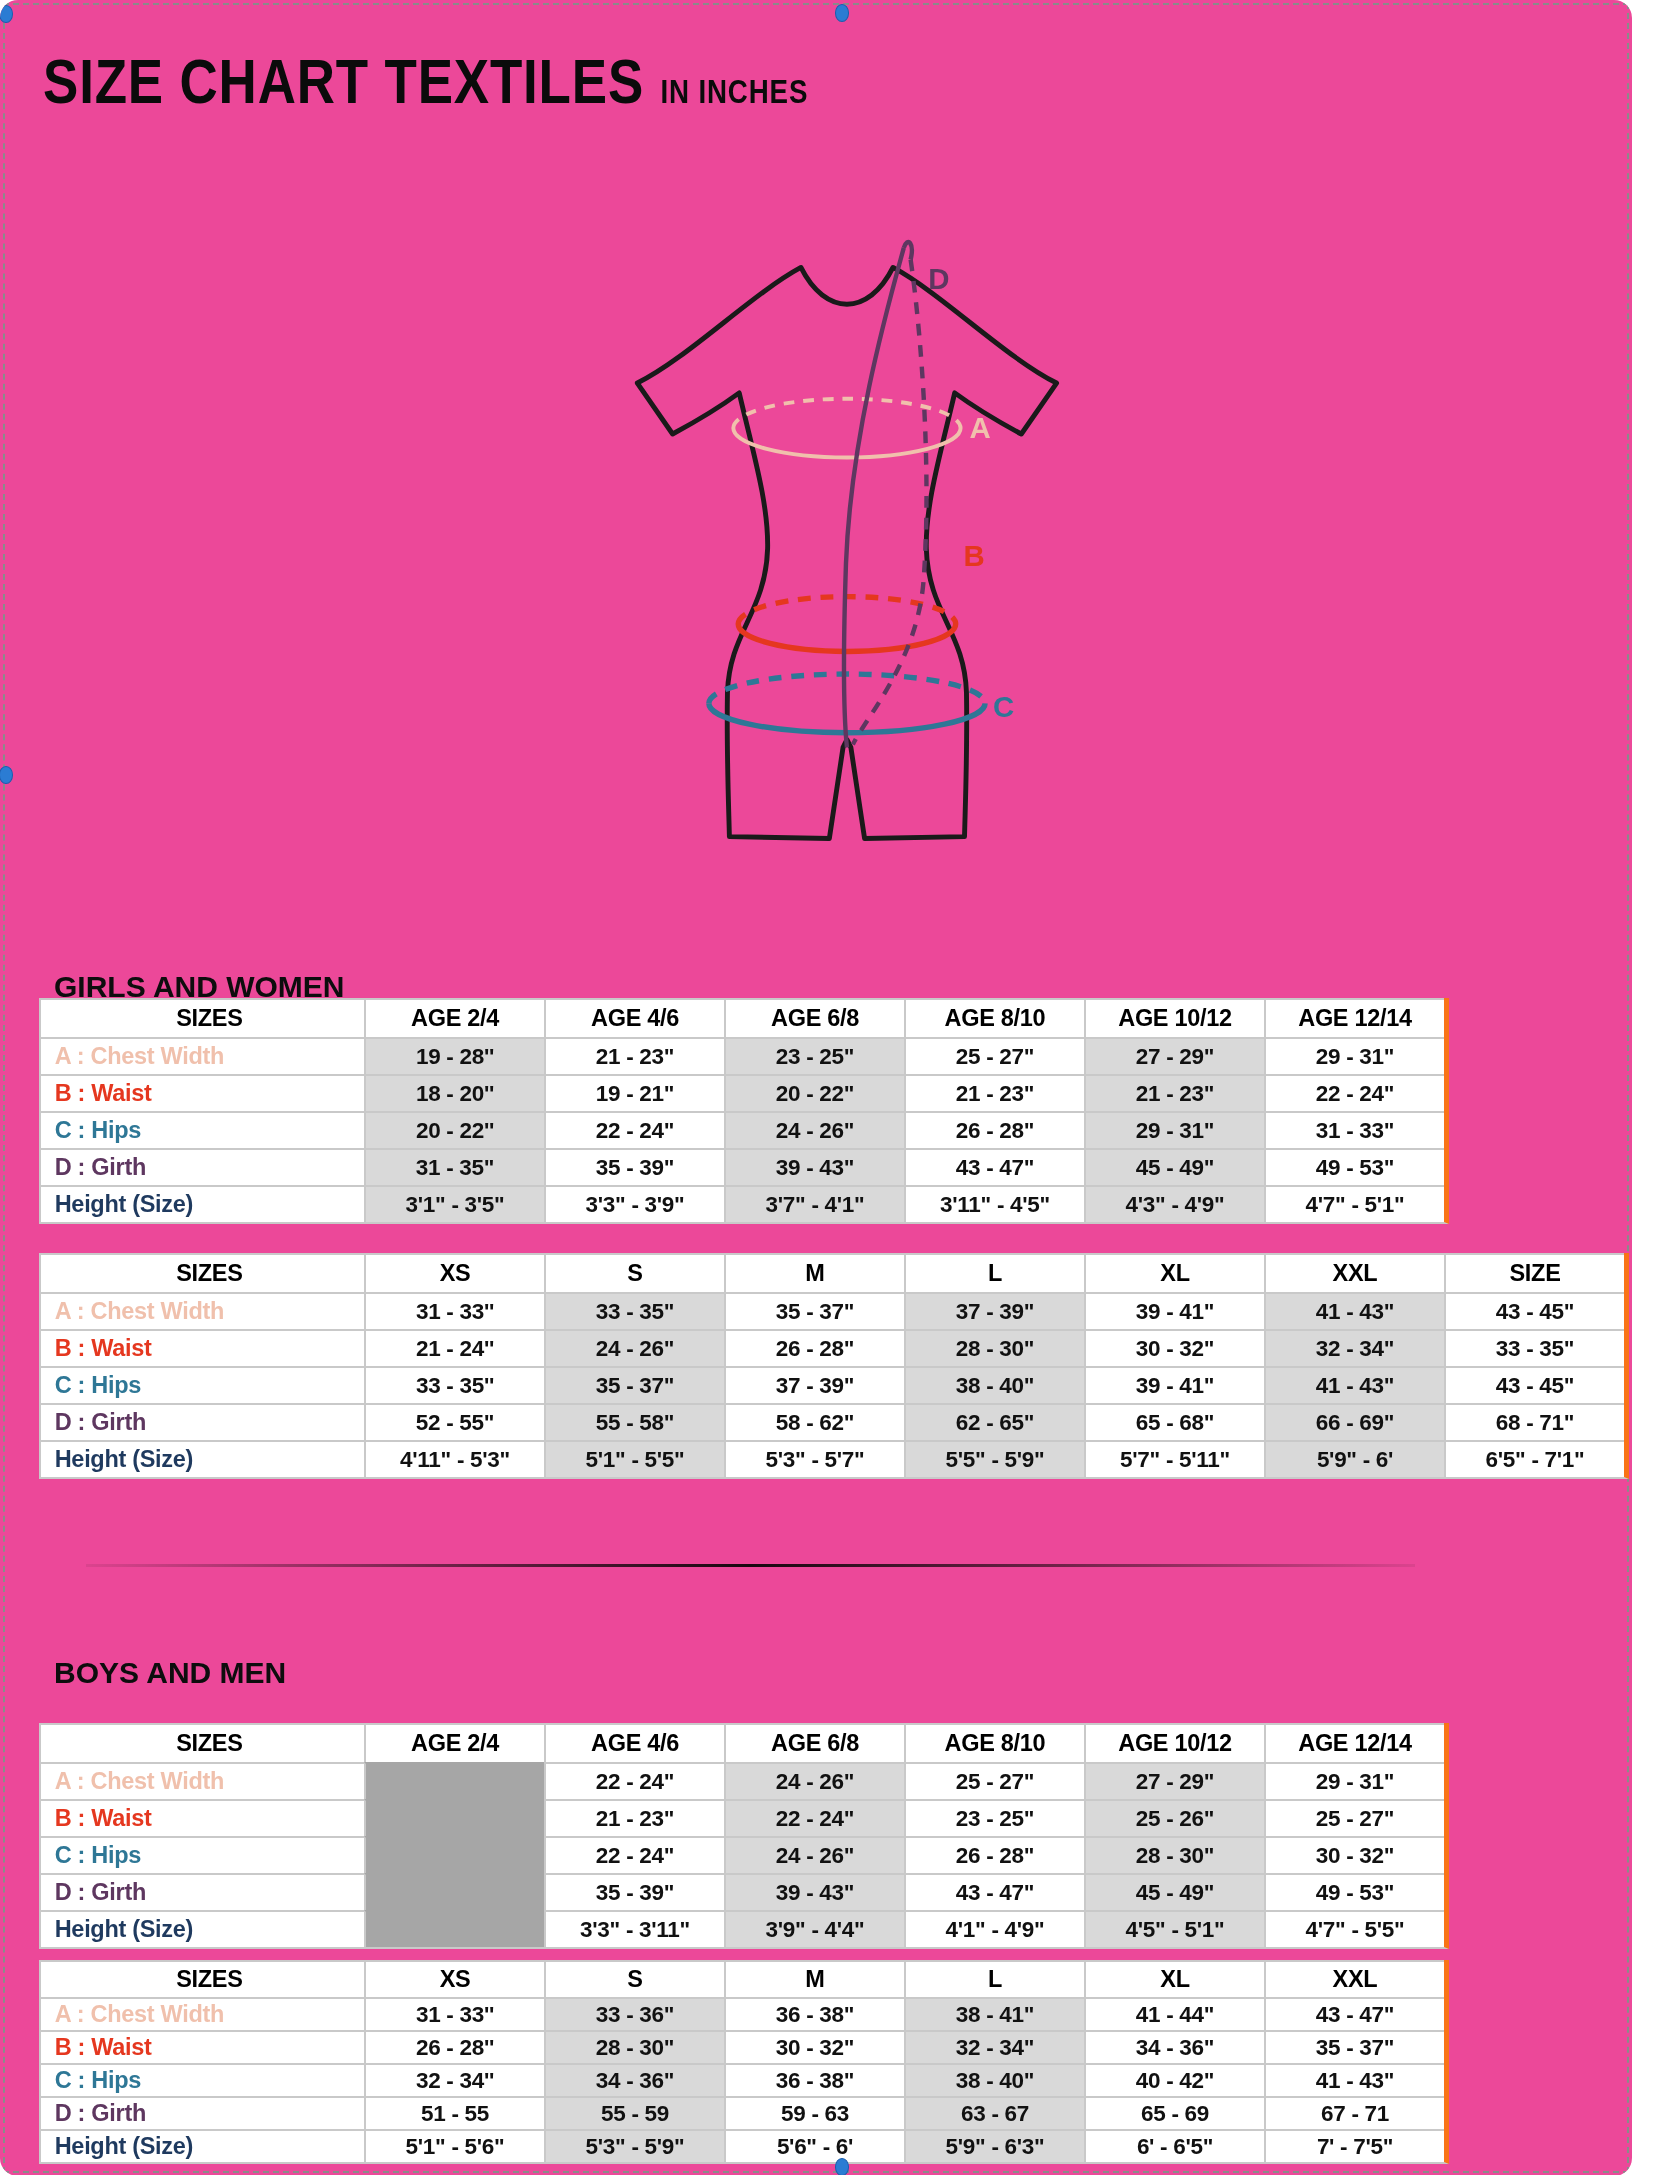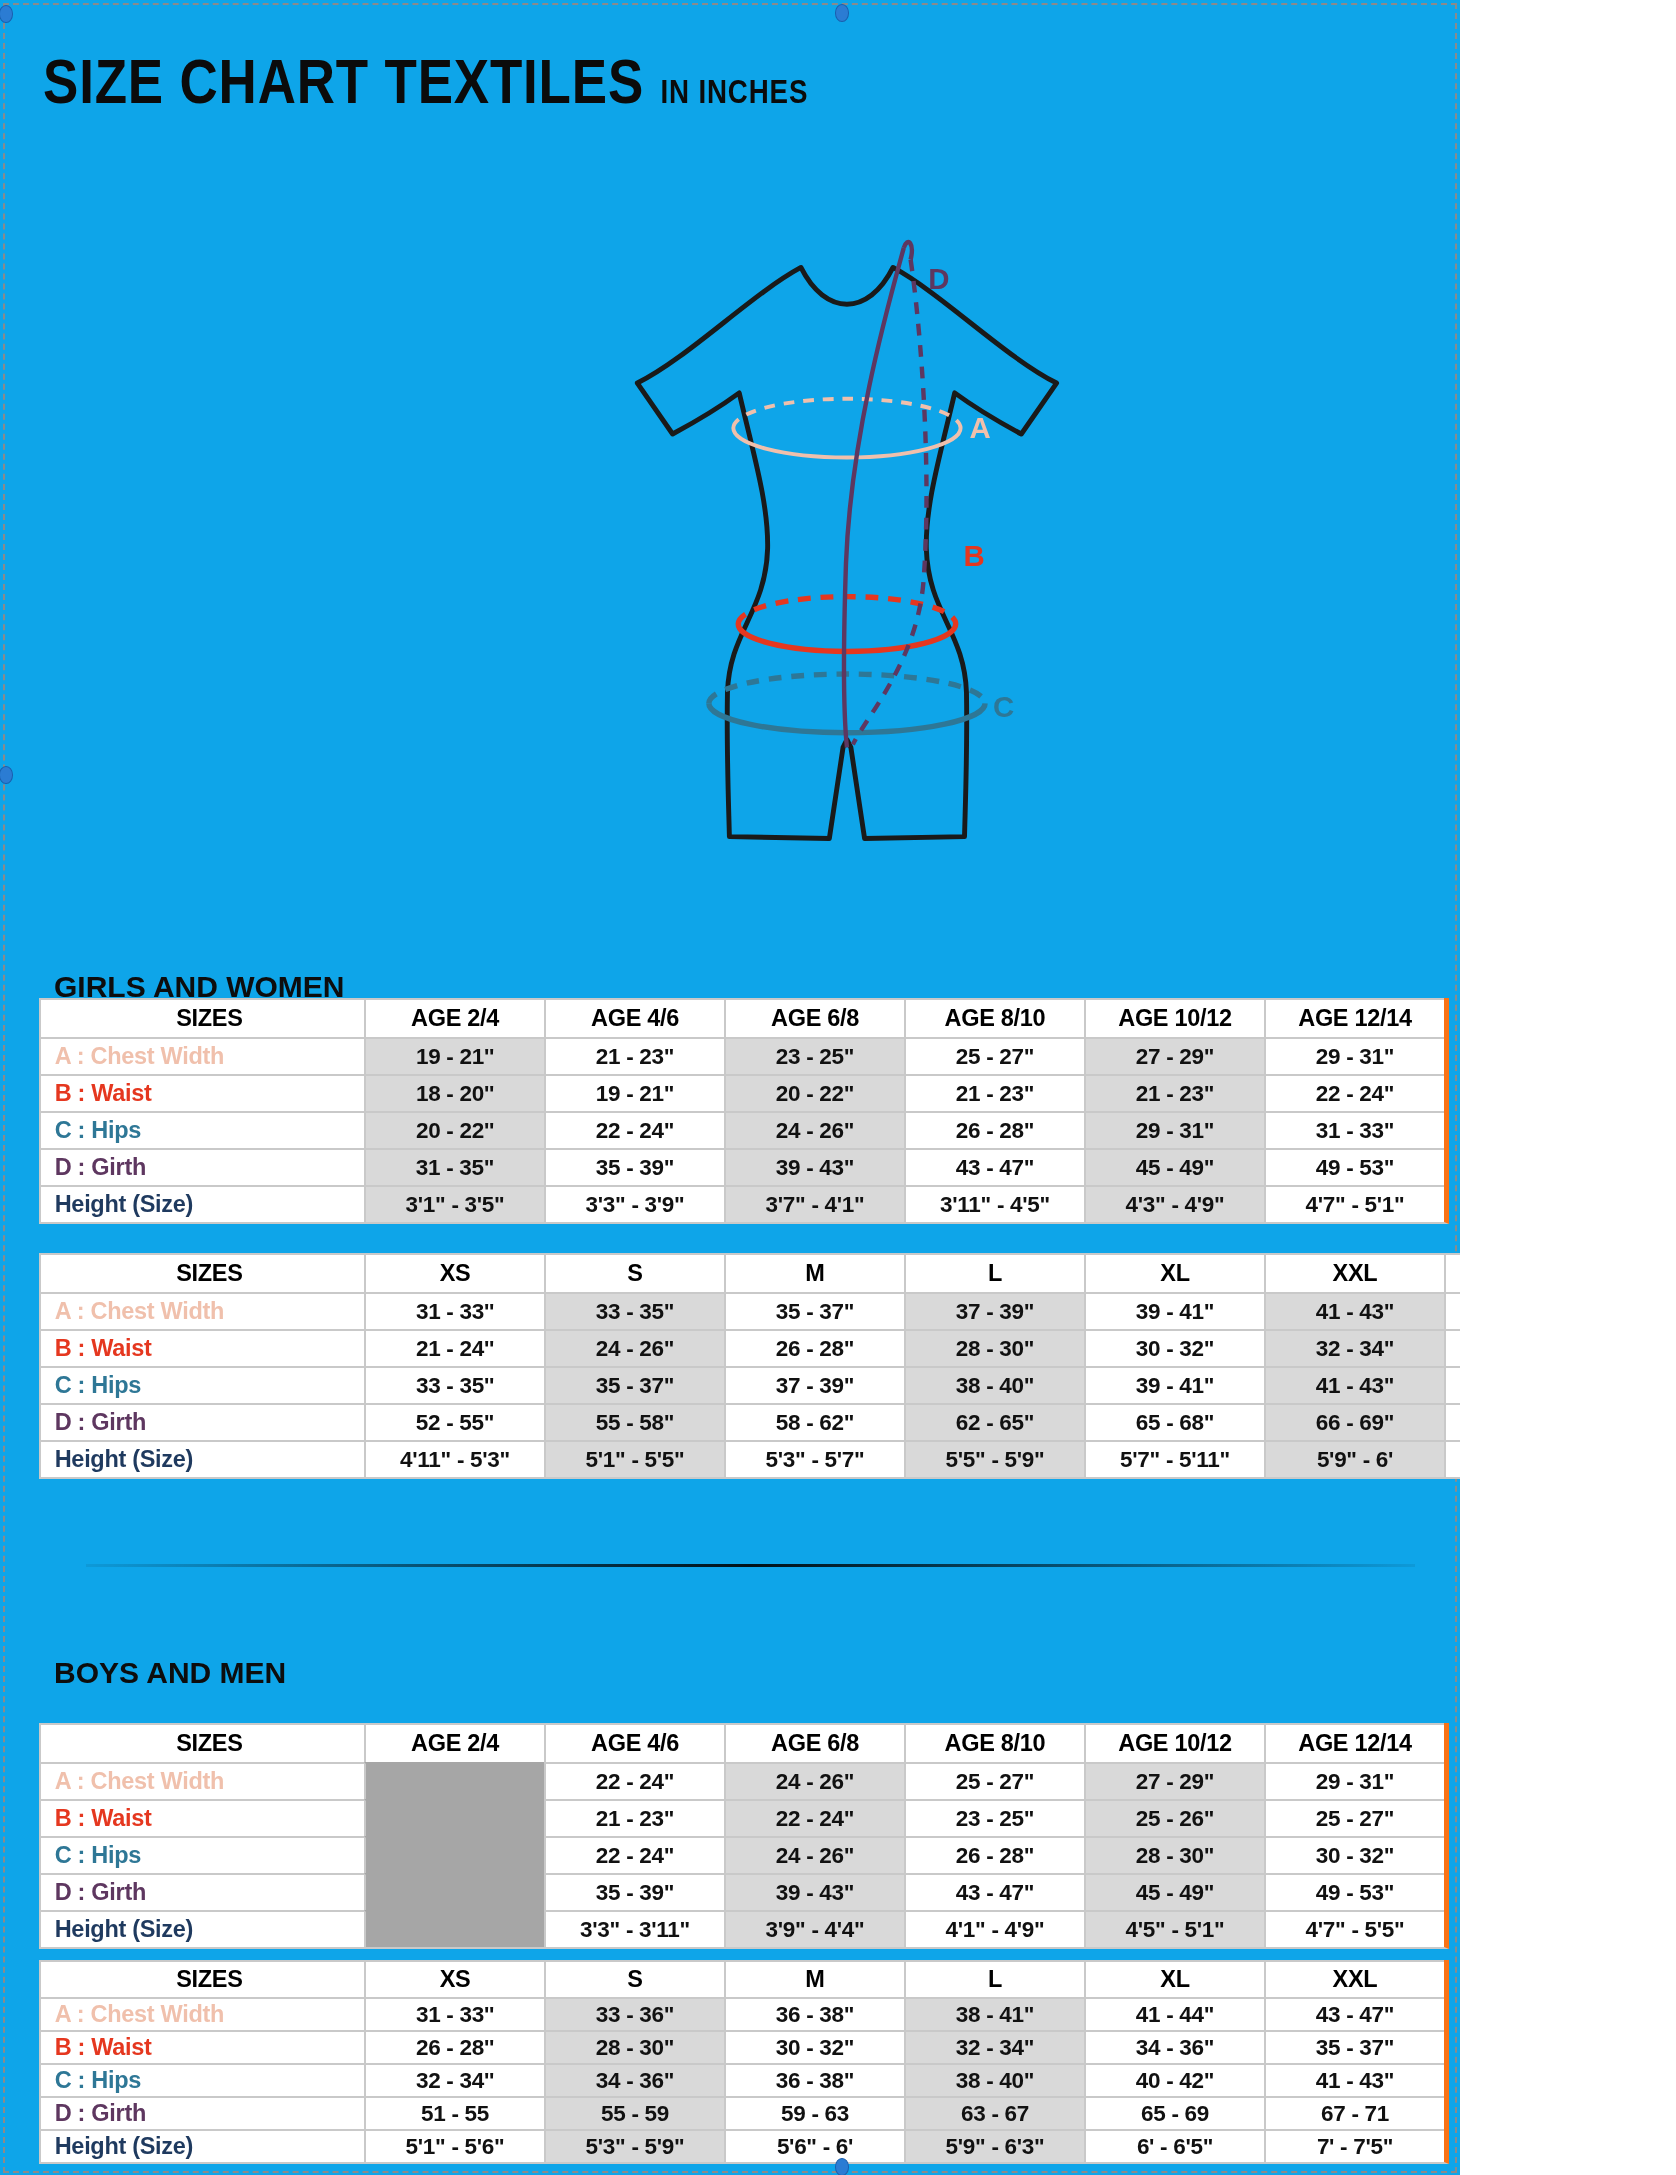--- a/index.html
+++ b/index.html
@@ -1,18 +1,18 @@
 <!DOCTYPE html>
 <html><head>
 <meta charset="utf-8">
 <style>
   html,body { margin:0; padding:0; background:#ffffff; }
   .page {
-    position:relative; width:1460px; height:2176px; background:#0ea5e9;
-    font-family:"Liberation Sans", sans-serif; overflow:hidden;
+    position:relative; width:1632px; height:2176px; background:#ec4899;
+    font-family:"Liberation Sans", sans-serif; overflow:hidden;border-radius:18px;
   }
   .page-border { position:absolute; inset:2.9px; border:2px dashed #8a8a8a; pointer-events:none; }
   .handle {
     position:absolute; width:11.8px; height:15.7px; border-radius:50%;
     background:#2b7cd3; border:1px solid #1a5fae; z-index:5;
   }
   
   .title-wrap {
     position:absolute; left:43px; top:45px; display:flex; align-items:baseline; gap:19.6px;
     transform:scaleX(0.84); transform-origin:left bottom; white-space:nowrap; color:#0b0b0b;
@@ -125,21 +125,21 @@
   <div class="section-h h-girls">GIRLS AND WOMEN</div>
   <div class="sheet t1" style="grid-template-columns: 325px repeat(6, 180px);">
       <div class="cell th label" style="justify-content: center;">SIZES</div>
       <div class="cell th" style="justify-content: center;">AGE 2/4</div>
       <div class="cell th" style="justify-content: center;">AGE 4/6</div>
       <div class="cell th" style="justify-content: center;">AGE 6/8</div>
       <div class="cell th" style="justify-content: center;">AGE 8/10</div>
       <div class="cell th" style="justify-content: center;">AGE 10/12</div>
       <div class="cell th" style="justify-content: center;">AGE 12/14</div>
       <div class="cell label" style="color: rgb(240, 192, 172);">A : Chest Width</div>
-      <div class="cell val shade">19 - 21''</div>
+      <div class="cell val shade">19 - 28''</div>
       <div class="cell val">21 - 23"</div>
       <div class="cell val shade">23 - 25"</div>
       <div class="cell val">25 - 27"</div>
       <div class="cell val shade">27 - 29"</div>
       <div class="cell val">29 - 31"</div>
       <div class="cell label" style="color: rgb(229, 55, 31);">B : Waist</div>
       <div class="cell val shade">18 - 20''</div>
       <div class="cell val">19 - 21"</div>
       <div class="cell val shade">20 - 22"</div>
       <div class="cell val">21 - 23"</div>

